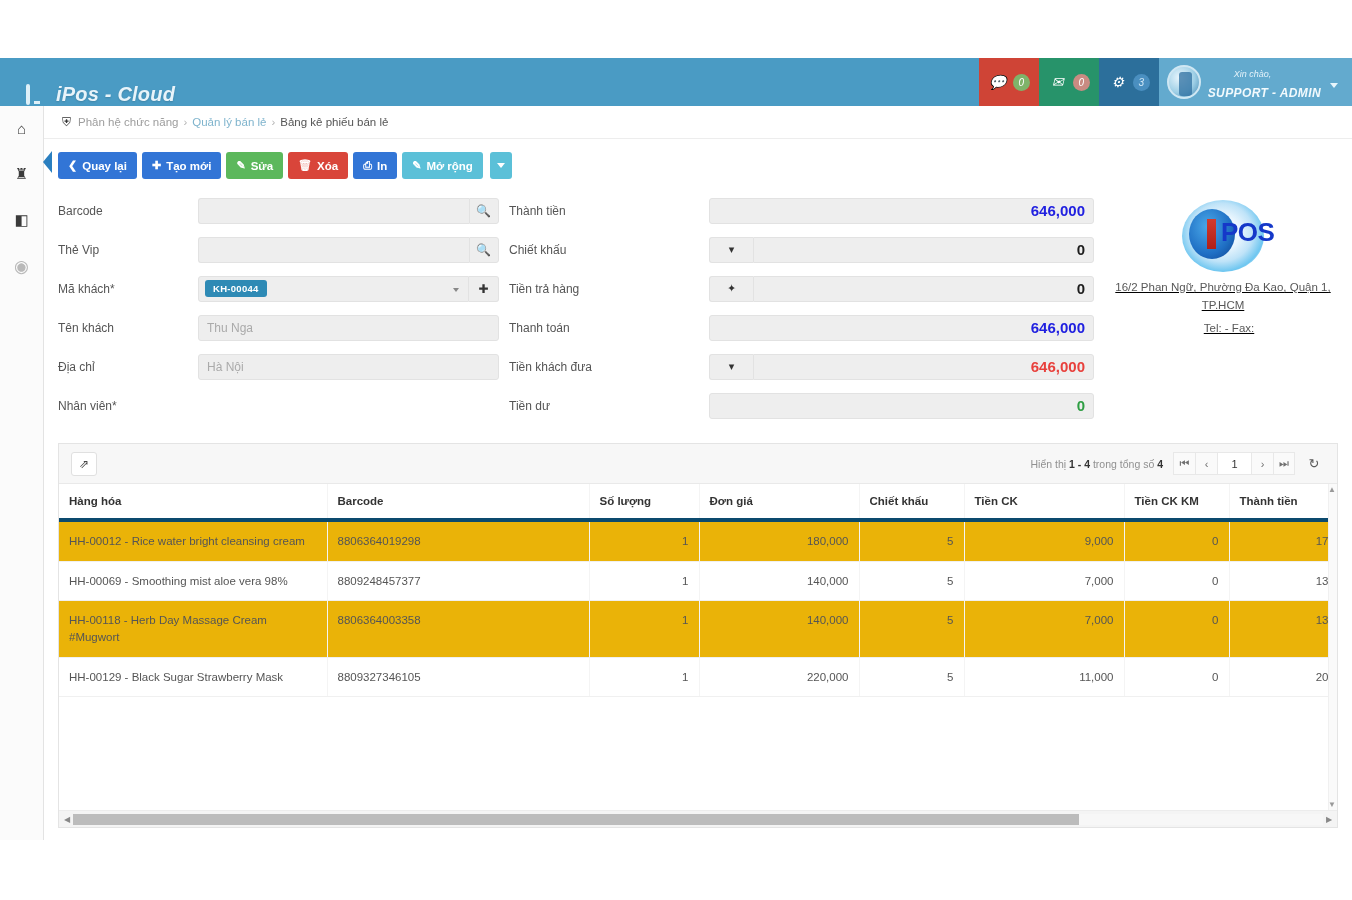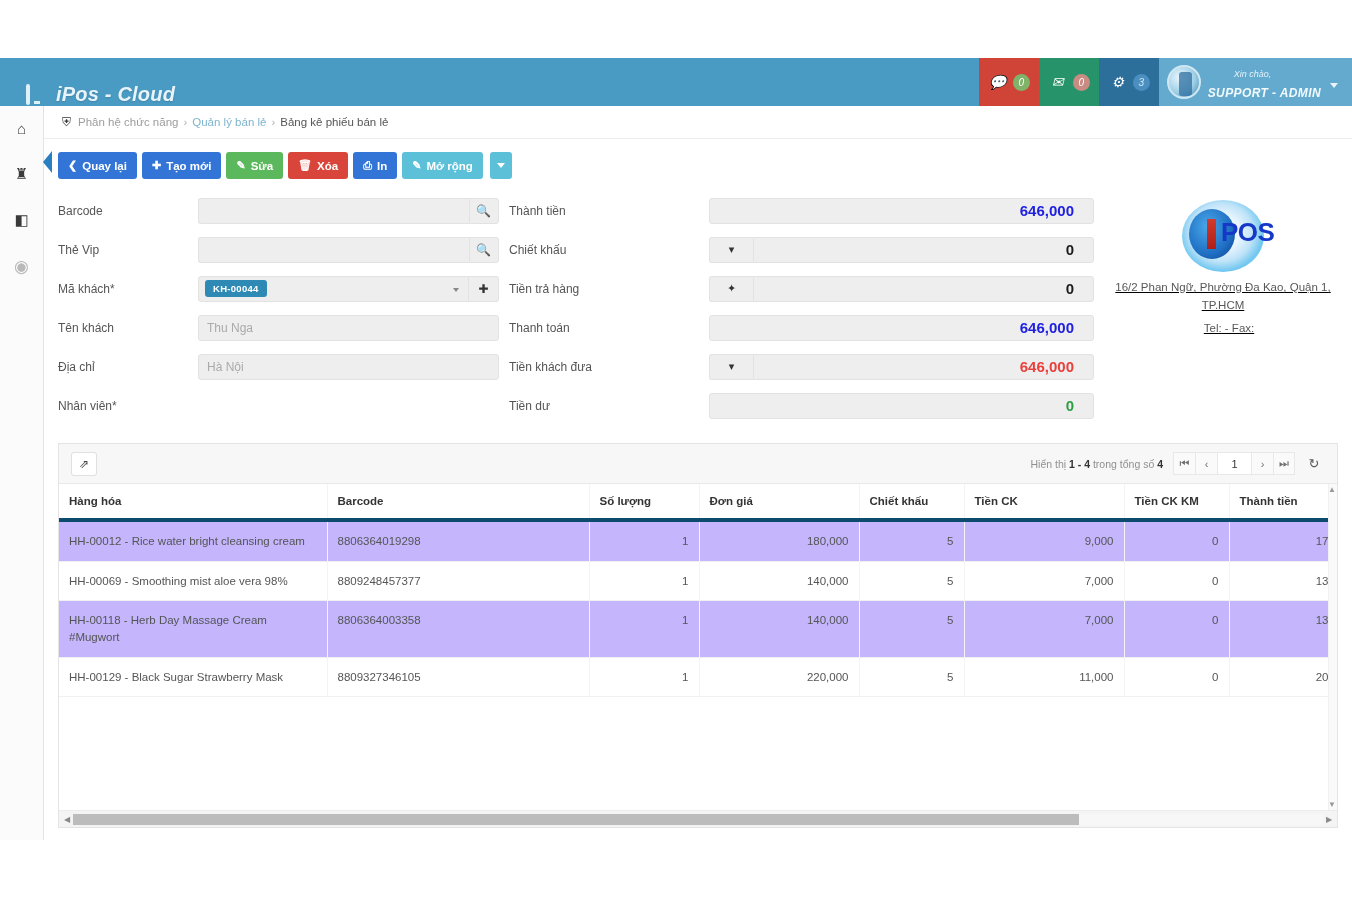--- a/index.html
+++ b/index.html
@@ -139,21 +139,21 @@
     border-radius:0 3px 3px 0; display:flex; align-items:center; justify-content:center;
     color:#555; font-size:12px; cursor:pointer;
   }
   .addon-left {
     width:44px; height:26px; background:#eeeeee; border:1px solid #e2e2e2;
     border-radius:3px 0 0 3px; border-right:none;
     display:flex; align-items:center; justify-content:center; color:#333; font-size:11px; cursor:pointer;
   }
   .amt {
     flex:1; height:26px; background:#eeeeee; border:1px solid #e2e2e2; border-radius:0 3px 3px 0;
-    display:flex; align-items:center; justify-content:flex-end; padding-right:19px;
+    display:flex; align-items:center; justify-content:flex-end; padding-right:8px;
     font-size:15px; font-weight:bold;
   }
   .amt.solo { border-radius:3px; }
   .amt.blue  { color:#2020e0; }
   .amt.red   { color:#e8403c; }
   .amt.green { color:#2e9e43; }
   .amt.dark  { color:#1c1c1c; }
 
   
   .sel2 {
@@ -230,21 +230,21 @@
   table.dg { width:100%; border-collapse:collapse; table-layout:fixed; }
   table.dg th {
     font-size:11.5px; color:#333; font-weight:bold; text-align:left;
     padding:11px 10px; border-bottom:4px solid #0c4a6e; background:#fff;
   }
   table.dg td {
     font-size:11.5px; color:#555; padding:11px 10px; border-bottom:1px solid #f0f0f0;
     border-right:1px solid #f4f4f4; vertical-align:top; line-height:1.45;
   }
   table.dg th { border-right:1px solid #f4f4f4; }
-  table.dg tr.alt td { background:#c4b5fd; }
+  table.dg tr.alt td { background:#eab308; }
   .num { text-align:right; }
   .dg-scroll { flex:1; overflow:hidden; position:relative; }
   .vscroll {
     position:absolute; right:0; top:0; width:9px; height:100%; background:#fafafa;
     border-left:1px solid #f0f0f0;
   }
   .vcap { position:absolute; right:1px; font-size:8px; color:#999; }
 
   .hscroll {
     height:17px; background:#f4f4f4; border-top:1px solid #ececec;

